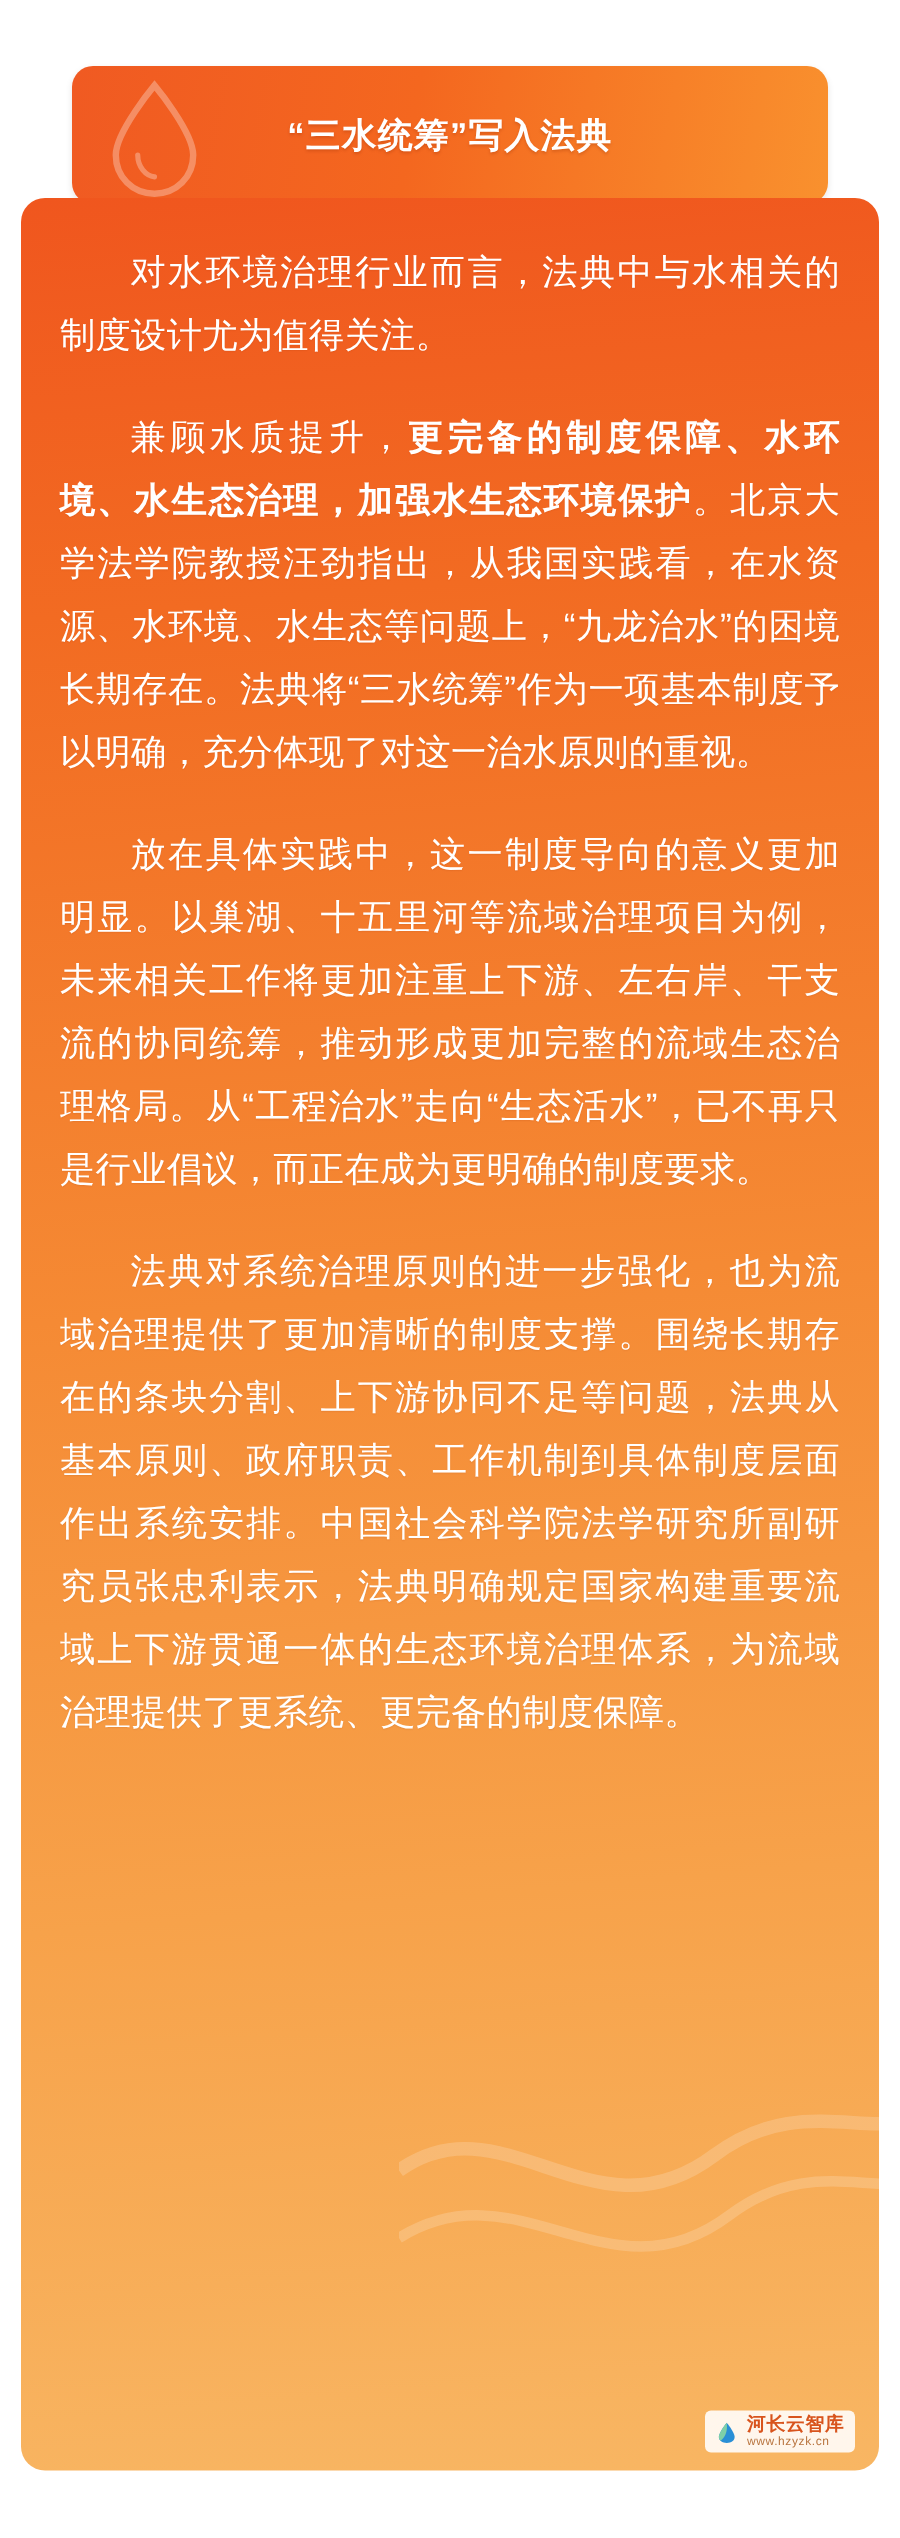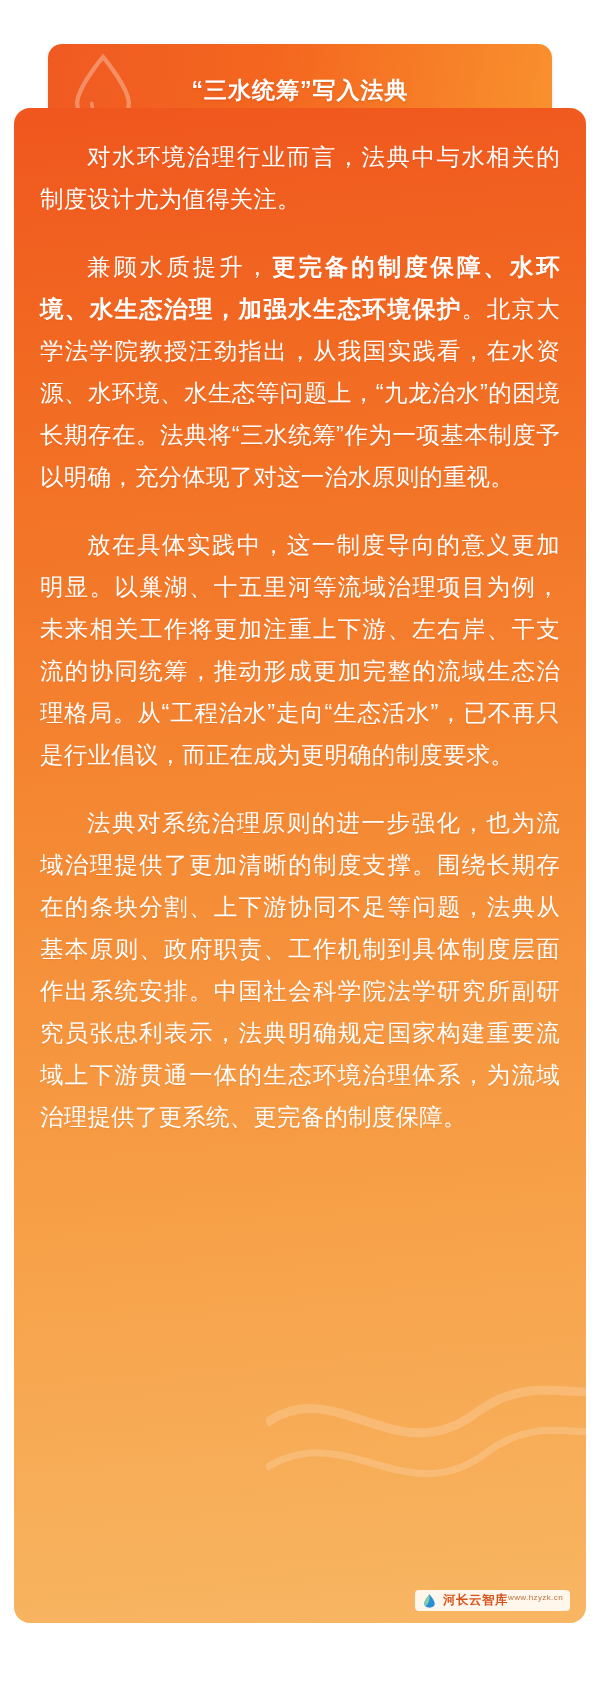--- a/index.html
+++ b/index.html
@@ -62,21 +62,21 @@
     letter-spacing: 1px;
     line-height: 1.25;
     text-shadow: 0 1px 2px rgba(140,40,0,0.25);
     white-space: nowrap;
   }
 
   
   .card {
     position: absolute;
     left: 14px;
-    top: 108px;
+    top: 132px;
     width: 572px;
     height: 1515px;
     border-radius: 16px;
     background: linear-gradient(175deg, #f0561e 0%, #f26b22 18%, #f58a34 48%, #f7a24a 74%, #f8b663 100%);
     overflow: hidden;
   }
   .card-wave {
     position: absolute;
     right: -40px;
     bottom: 90px;
@@ -117,21 +117,21 @@
     border-radius: 4px;
     padding: 3px 7px;
   }
   .wm-logo {
     width: 15px;
     height: 15px;
     flex: 0 0 auto;
   }
   .wm-text {
     display: flex;
-    flex-direction: row;
+    flex-direction: column;
     line-height: 1.05;
   }
   .wm-name {
     color: #d8541d;
     font-size: 12.5px;
     font-weight: bold;
     letter-spacing: 0.5px;
   }
   .wm-url {
     color: #b8743f;

